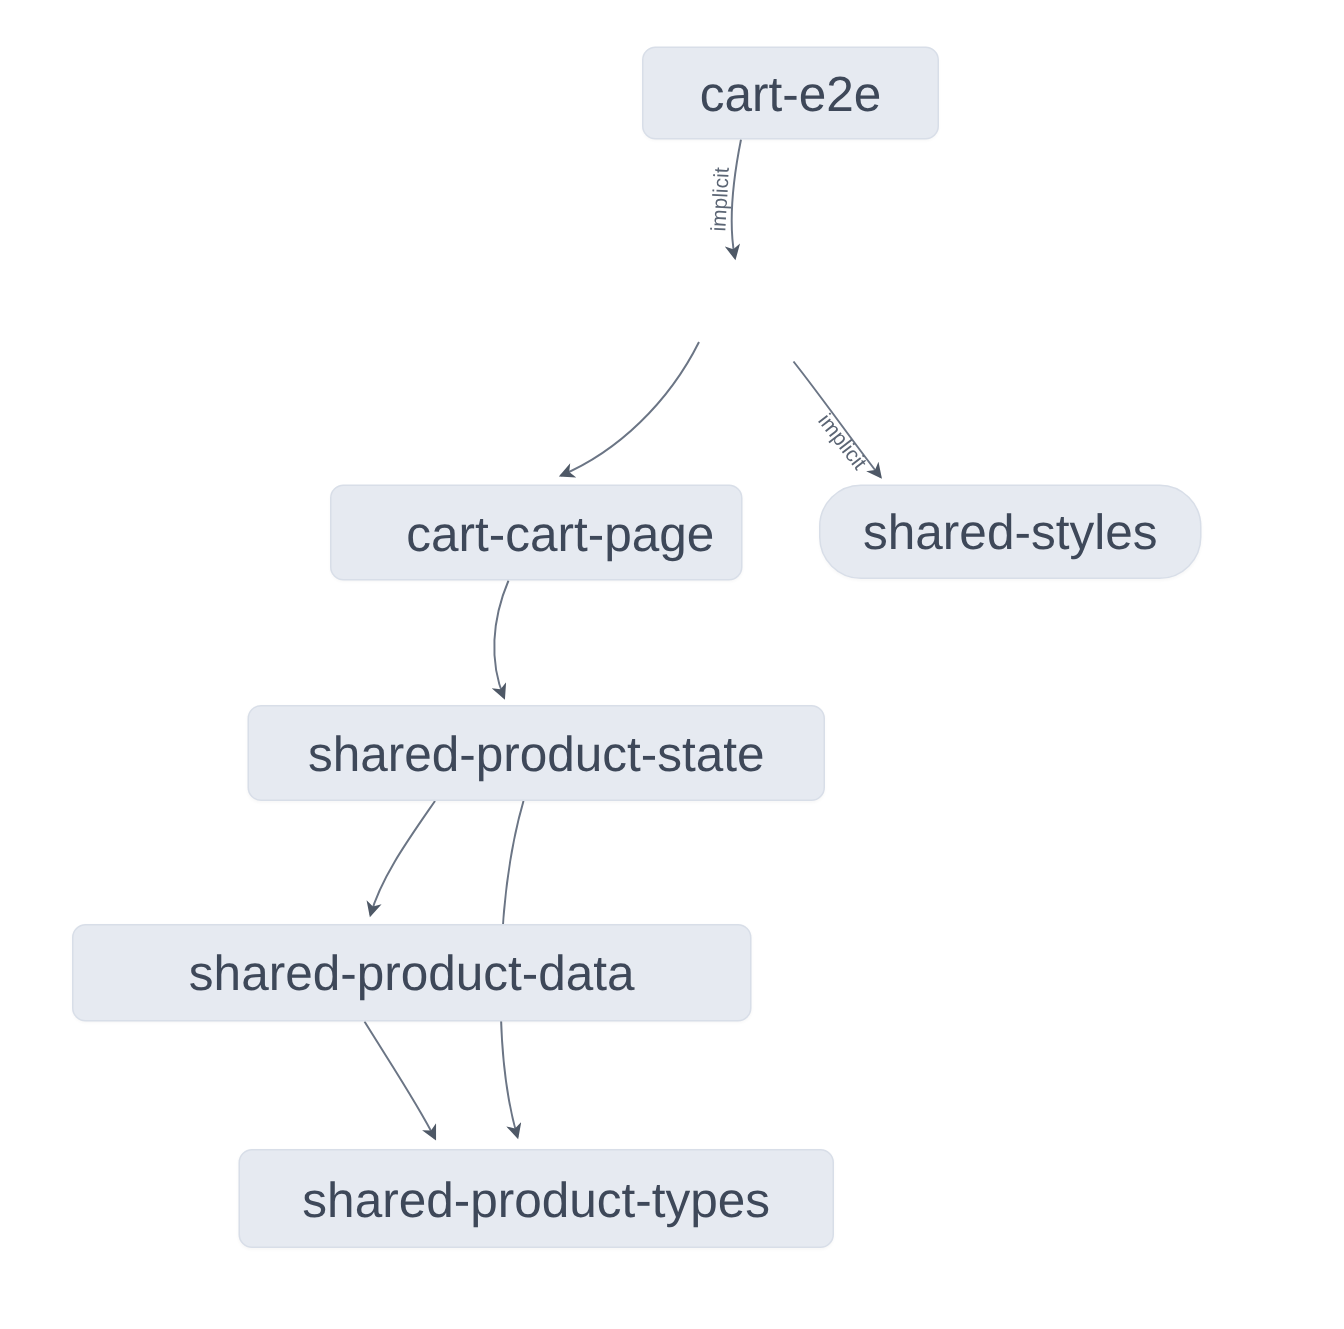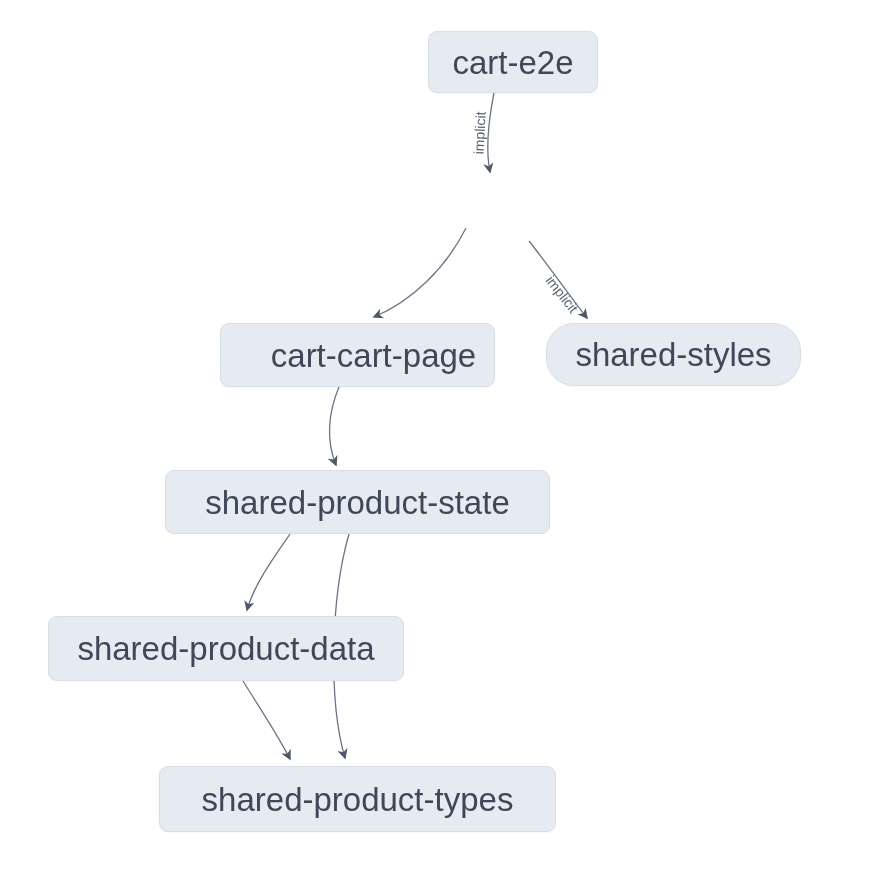--- a/index.html
+++ b/index.html
@@ -73,20 +73,20 @@
         <path d="M466,228 C446,268 412,301 374,317" class="edge" marker-end="url(#arrow)"></path>
         <path d="M529,241 C548,265 569,295 587,318" class="edge" marker-end="url(#arrow)"></path>
         <text class="edge-label" transform="translate(561,295) rotate(52)">implicit</text>
         <path d="M339,387 C328,413 326,441 336,465" class="edge" marker-end="url(#arrow)"></path>
         <path d="M290,534 C272,560 254,585 247,610" class="edge" marker-end="url(#arrow)"></path>
         <path d="M349,534 C331,596 328,700 345,758" class="edge" marker-end="url(#arrow)"></path>
         <path d="M243,681 C261,710 279,737 290,759" class="edge" marker-end="url(#arrow)"></path>
       </g>
   </svg>
   <div class="nodes-layer">
-      <div class="node" style="left: 428px; top: 31px; width: 170px; height: 62px;">cart-e2e</div>
+      <div class="node" style="left: 428px; top: 31px; width: 198px; height: 62px;">cart-e2e</div>
       <div class="node" style="left: 220px; top: 323px; width: 275px; height: 64px; padding-left: 32px;">cart-cart-page</div>
       <div class="node" style="left: 546px; top: 323px; width: 255px; height: 63px; border-radius: 28px;">shared-styles</div>
       <div class="node" style="left: 165px; top: 470px; width: 385px; height: 64px;">shared-product-state</div>
-      <div class="node" style="left: 48px; top: 616px; width: 356px; height: 65px;">shared-product-data</div>
+      <div class="node" style="left: 48px; top: 616px; width: 453px; height: 65px;">shared-product-data</div>
       <div class="node" style="left: 159px; top: 766px; width: 397px; height: 66px; text-align: right;">shared-product-types</div>
     </div>
 </div>
 
 </body></html>

